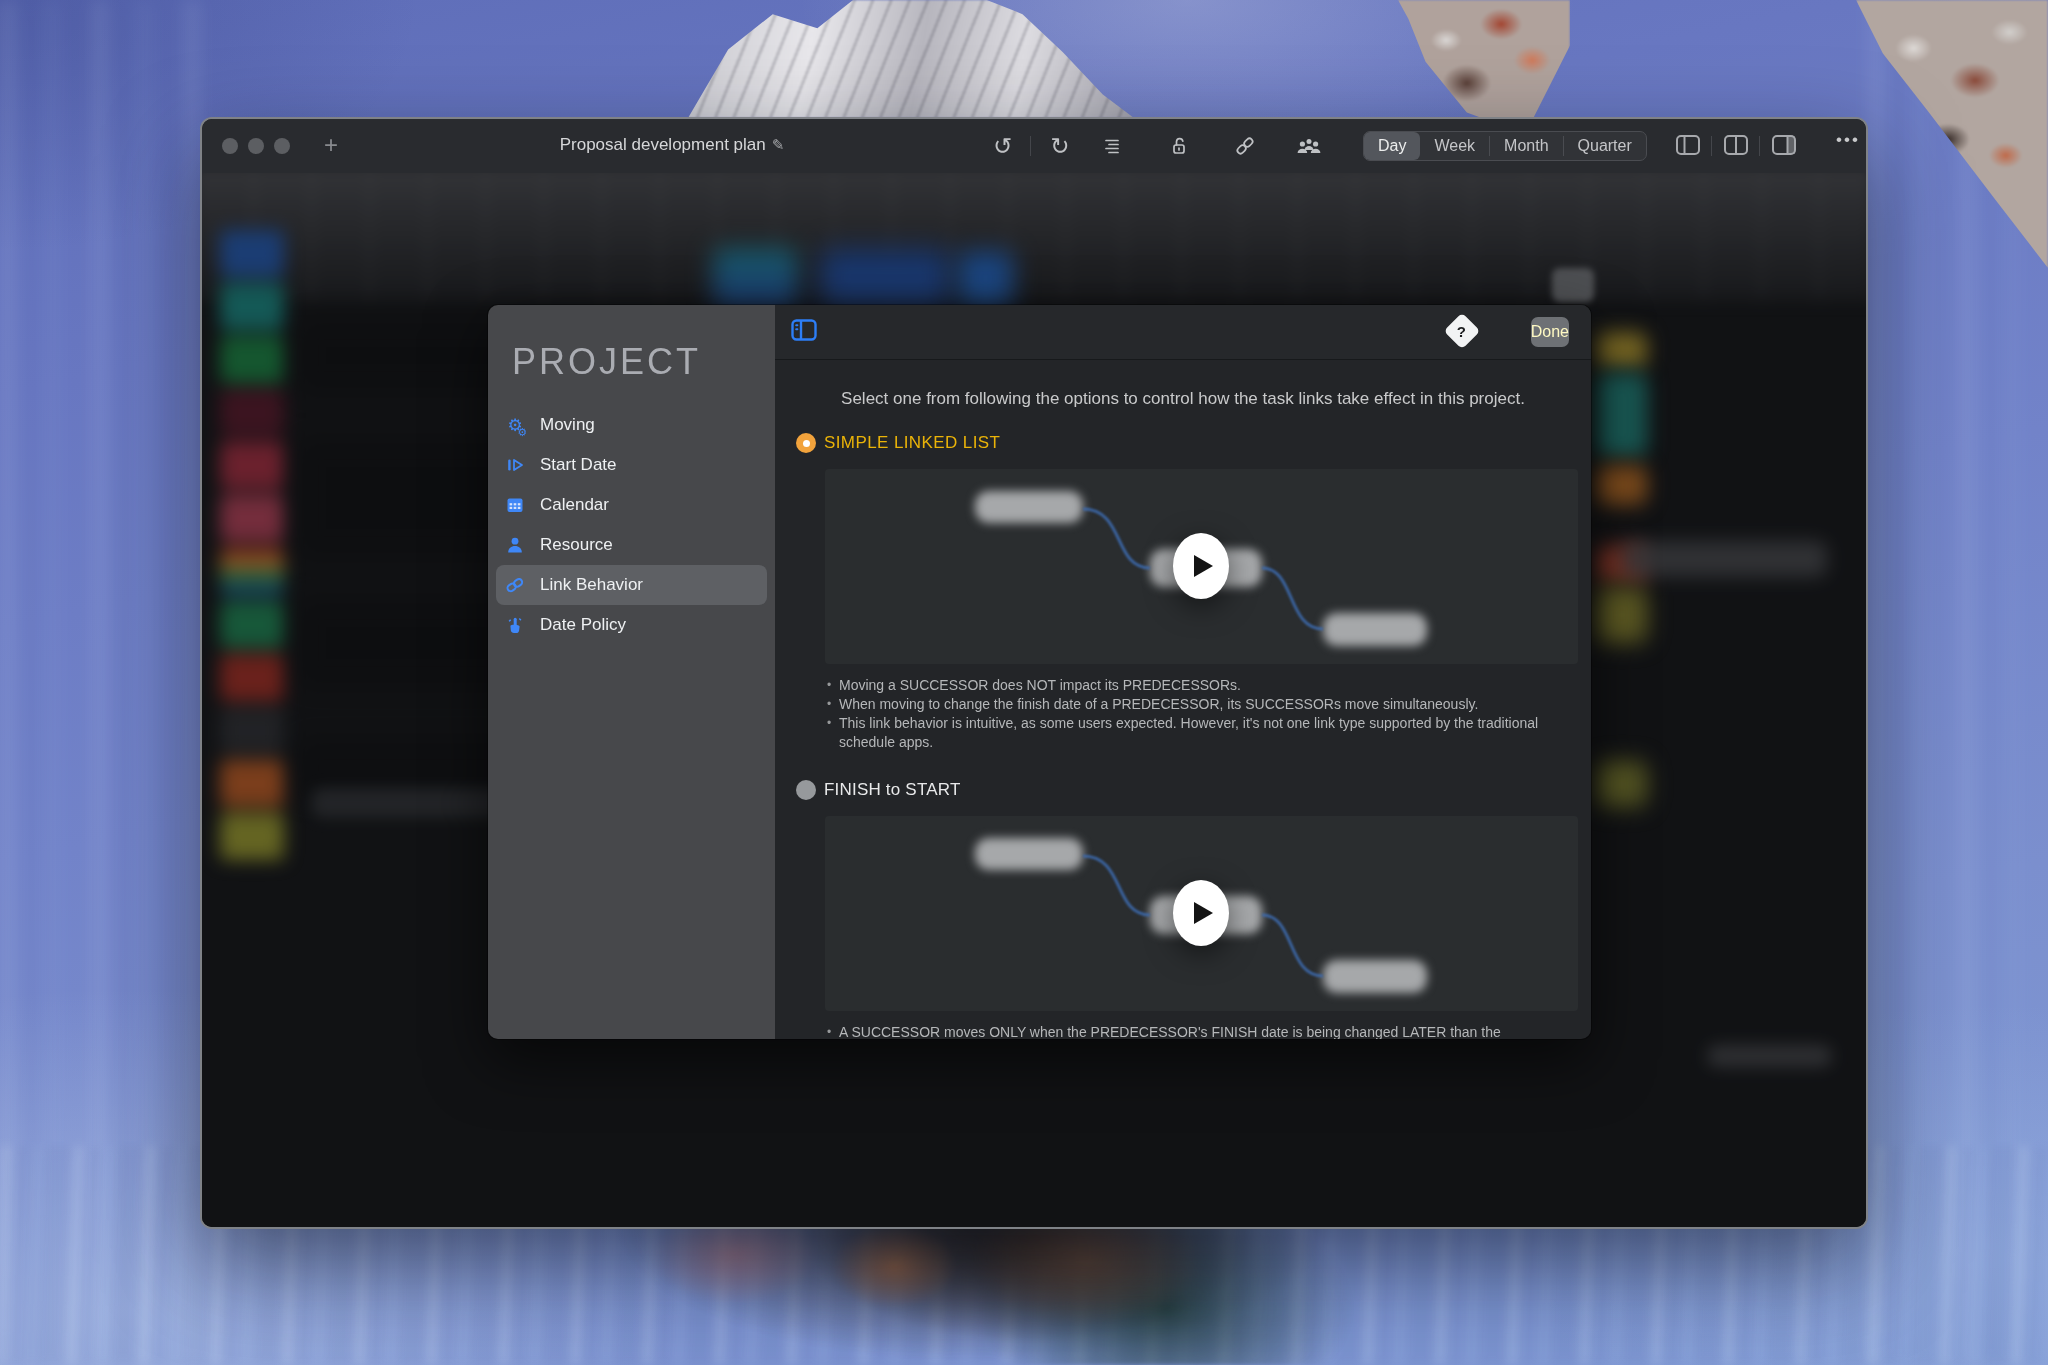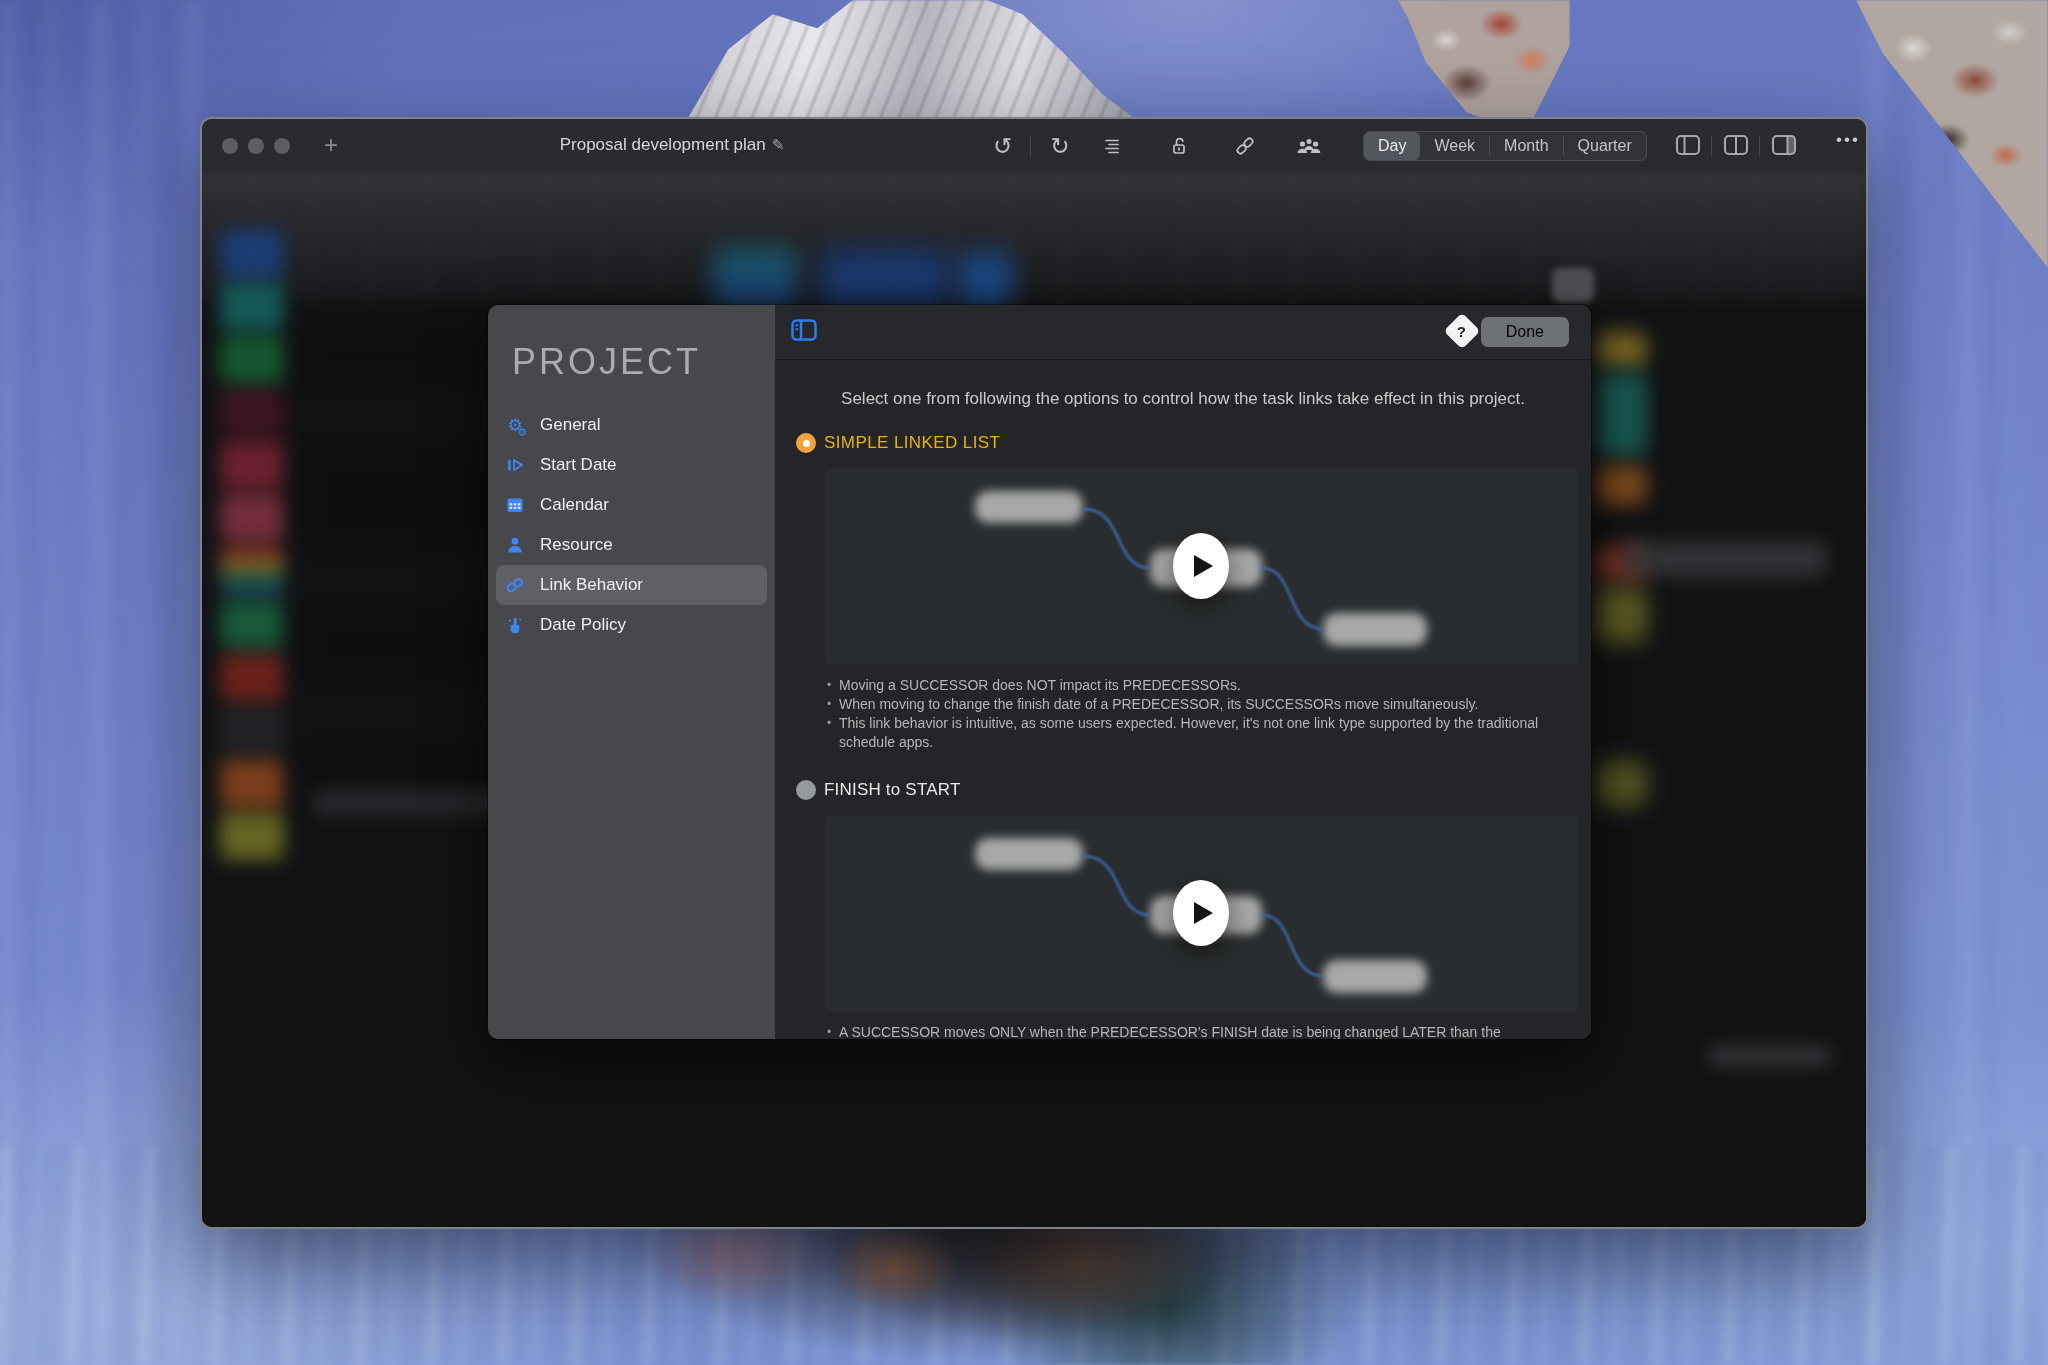--- a/index.html
+++ b/index.html
@@ -97,22 +97,22 @@
   .d-item .ic{width:22px;height:22px;margin-right:14px;display:flex;align-items:center;justify-content:center;flex:none;position:relative;}
   .gear-main{font-size:17px;color:#3f87f7;line-height:20px;}
   .gear-small{position:absolute;right:-1px;bottom:-2px;font-size:11px;color:#3f87f7;line-height:11px;}
   
   .d-main{flex:1;background:#232528;position:relative;color:#c9cacb;overflow:hidden;}
   .d-head{position:absolute;left:0;top:0;right:0;height:54px;background:#26282b;border-bottom:1px solid #17191b;}
   .toggle-btn{position:absolute;left:16px;top:14px;background:none;border:0;padding:0;}
   .help-btn{position:absolute;right:116px;top:13px;width:26px;height:26px;background:#f2f3f4;border:0;
     transform:rotate(45deg);border-radius:5px;display:flex;align-items:center;justify-content:center;}
   .help-btn span{transform:rotate(-45deg);font-weight:bold;font-size:15px;color:#1c1d1f;}
-  .done-btn{position:absolute;right:22px;top:12px;height:30px;padding:0 25px;background:#6e7175;border:0;
-    border-radius:7px;color:#000000;font-size:16px;font-family:inherit;}
+  .done-btn{position:absolute;right:22px;top:12px;height:30px;padding:0 0;background:#6e7175;border:0;
+    border-radius:7px;color:#fef9c3;font-size:16px;font-family:inherit;}
   .d-body{position:absolute;left:0;right:0;top:54px;bottom:0;}
   .intro{margin:30px 10px 0;text-align:center;font-size:17px;color:#c9cacb;}
   .opt-row{display:flex;align-items:center;margin:22px 0 0 21px;height:24px;}
   .opt-row2{margin-top:26px;}
   .radio{width:20px;height:20px;border-radius:50%;position:relative;flex:none;border:0;padding:0;background:#96999c;}
   .radio.sel{background:#F2A33C;}
   .radio.sel::after{content:"";position:absolute;left:6.5px;top:6.5px;width:7px;height:7px;border-radius:50%;background:#fff;}
   .opt-label{margin-left:8px;font-size:17px;letter-spacing:.4px;}
   .opt-label.orange{color:#eab308;}
   .opt-label.plain{color:#e8e9ea;letter-spacing:.2px;}
@@ -270,21 +270,21 @@
 
     <div class="d-side">
       <h1>PROJECT</h1>
       <div class="d-items">
 
         <div class="d-item">
           <span class="ic">
             <span class="gear-main uni">⚙</span>
               <span class="gear-small uni">⚙</span>
           </span>
-          <span>General</span>
+          <span>Moving</span>
         </div>
 
         <div class="d-item">
           <span class="ic">
             <svg width="20" height="20" viewBox="0 0 20 20">
               <rect x="3.2" y="4.5" width="2.4" height="11" rx="1.2" fill="#3f87f7"></rect>
               <path d="M9 5 L17 10 L9 15 Z" fill="none" stroke="#3f87f7" stroke-width="1.8" stroke-linejoin="round"></path>
               </svg>
           </span>
           <span>Start Date</span>

